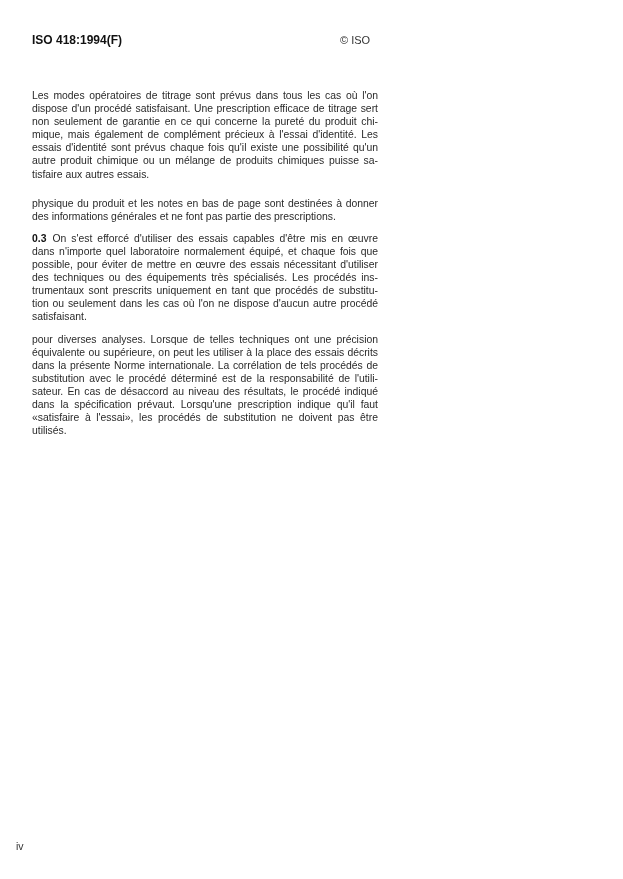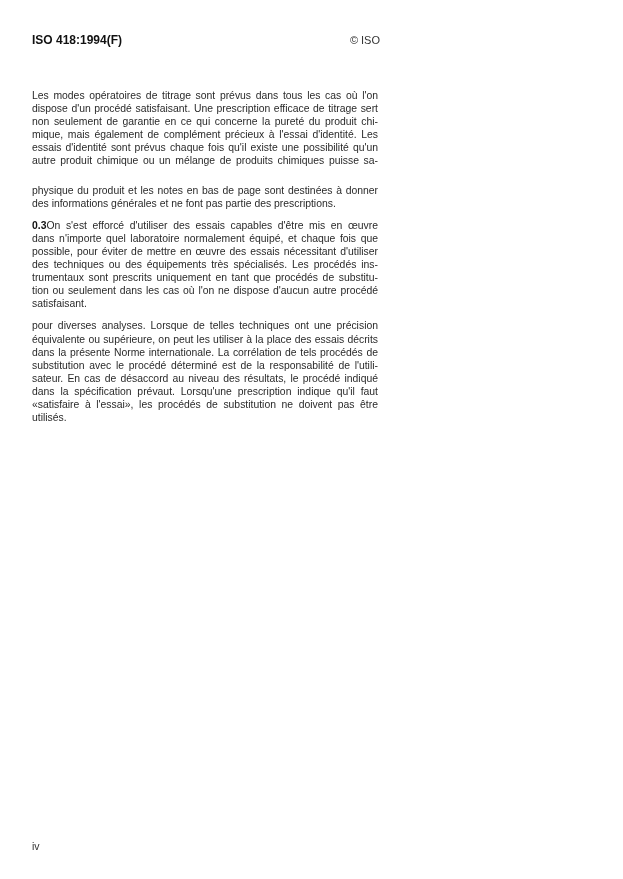--- a/index.html
+++ b/index.html
@@ -1,41 +1,42 @@
 <!DOCTYPE html>
 <html><head>
 <meta charset="utf-8">
 <style>
   html, body { margin: 0; padding: 0; background: #ffffff; }
   body { width: 623px; height: 879px; position: relative; overflow: hidden;
          font-family: "Liberation Sans", sans-serif; color: #222; }
   .hdr-left { position: absolute; left: 32px; top: 33px; font-weight: bold; font-size: 12px; color: #111; }
-  .hdr-right { position: absolute; left: 340px; top: 34px; font-size: 11px; color: #333; width: 40px; text-align: right; }
+  .hdr-right { position: absolute; left: 340px; top: 34px; font-size: 11px; color: #333; width: 40px; text-align: left; }
   .body-col { position: absolute; left: 32px; top: 89px; width: 346px; }
   .para { font-size: 10.4px; line-height: 13.1px; text-align: justify; margin: 0 0 9px 0; color: #2a2a2a; hyphens: manual; }
   .para.p1 { margin-bottom: 16px; }
-  .secnum { font-weight: bold; color: #111; }
+  .secnum { font-weight: bold; margin-right: 6px; color: #111; }
   .line { display: block; text-align: justify; text-align-last: justify; white-space: nowrap; }
   .line.last { text-align-last: left; }
-  .footer { position: absolute; left: 32px; top: 840px; font-size: 10.5px; color: #333; }
+  .footer { position: absolute; left: 16px; top: 840px; font-size: 10.5px; color: #333; }
 </style>
 </head>
 <body>
 
 <div class="hdr-left">ISO 418:1994(F)</div>
 <div class="hdr-right">© ISO</div>
 
 <div class="body-col">
   <p class="para p1">
     <span class="line">Les modes opératoires de titrage sont prévus dans tous les cas où l'on</span>
     <span class="line">dispose d'un procédé satisfaisant. Une prescription efficace de titrage sert</span>
     <span class="line">non seulement de garantie en ce qui concerne la pureté du produit chi-</span>
     <span class="line">mique, mais également de complément précieux à l'essai d'identité. Les</span>
     <span class="line">essais d'identité sont prévus chaque fois qu'il existe une possibilité qu'un</span>
     <span class="line">autre produit chimique ou un mélange de produits chimiques puisse sa-</span>
+    <span class="line last">tisfaire aux autres essais.</span>
   </p>
 
   <p class="para">
     <span class="line">physique du produit et les notes en bas de page sont destinées à donner</span>
     <span class="line last">des informations générales et ne font pas partie des prescriptions.</span>
   </p>
 
   <p class="para">
     <span class="line"><span class="secnum">0.3</span><span>On s'est efforcé d'utiliser des essais capables d'être mis en œuvre</span></span>
     <span class="line">dans n'importe quel laboratoire normalement équipé, et chaque fois que</span>

